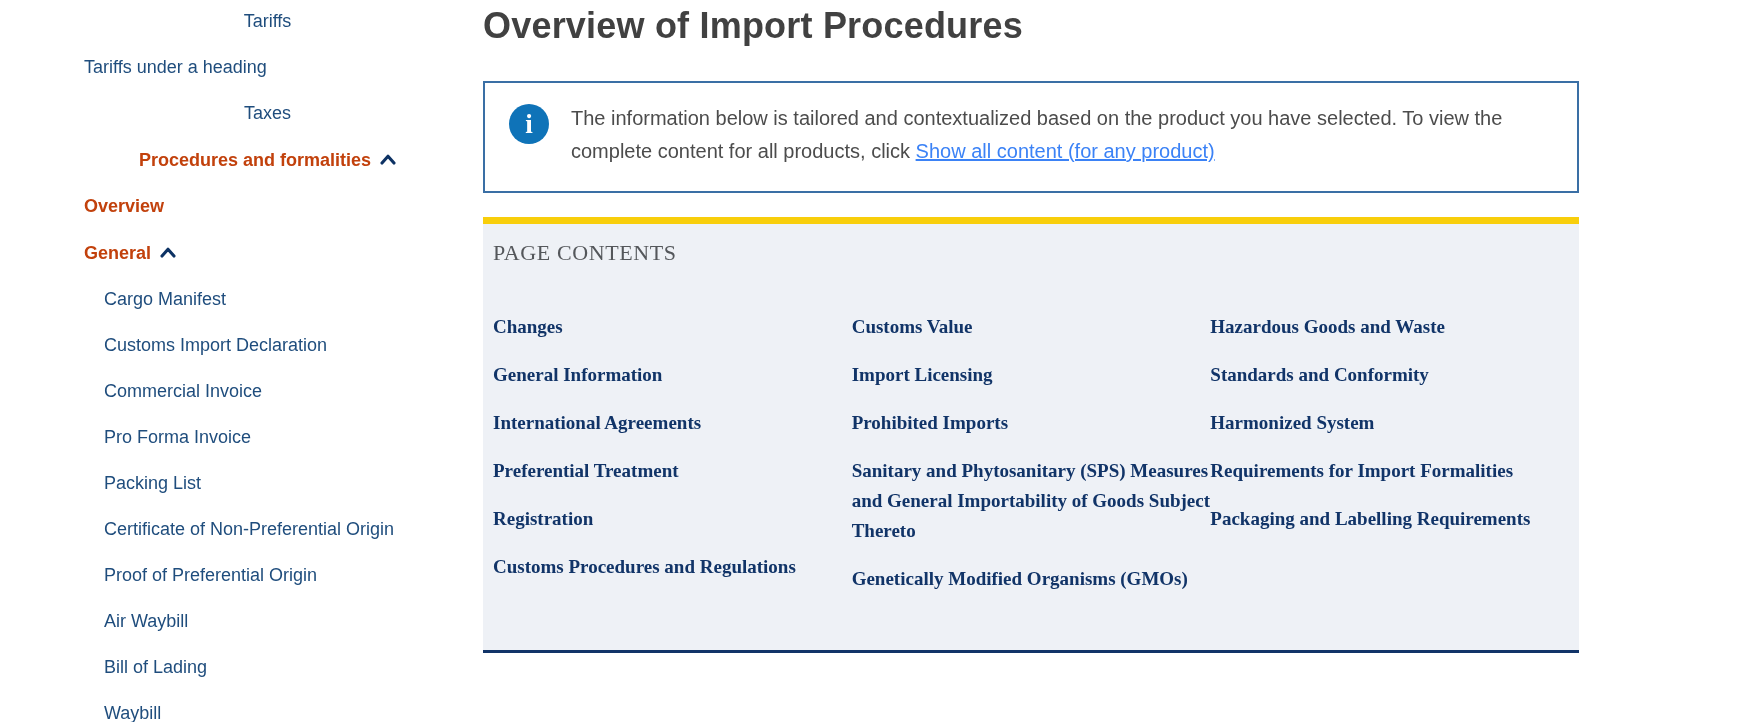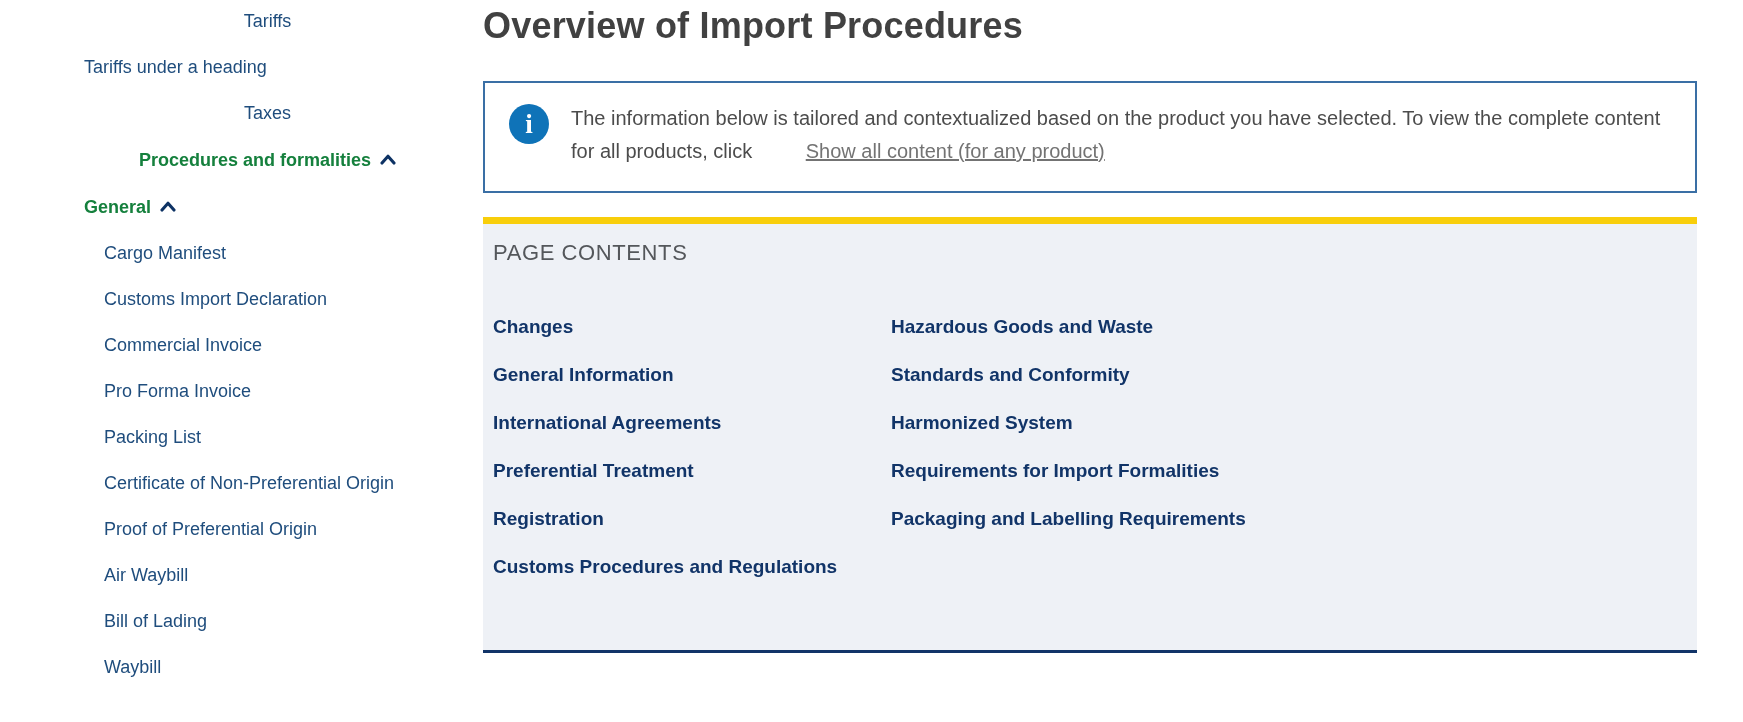--- a/index.html
+++ b/index.html
@@ -10,49 +10,50 @@
   .sidebar {
     position: absolute; left: 0; top: 0; width: 470px; padding-top: 10px;
   }
   .side-item {
     display: block; font-size: 18px; line-height: 22px; margin-bottom: 24px;
     color: #1f4d7d; text-decoration: none; cursor: pointer; white-space: nowrap;
   }
   .side-item.lvl1 { margin-left: 65px; text-align: center; }
   .side-item.lvl2 { margin-left: 84px; }
   .side-item.lvl3 { margin-left: 104px; }
-  .side-item.bold { font-weight: 700; color: #15803d; }
+  .side-item.bold { font-weight: 700; color: #c2410c; }
   .side-item .chev { display: inline-block; vertical-align: 1px; margin-left: 9px; }
 
   
-  .main { position: absolute; left: 483px; top: 0; width: 1214px; }
+  .main { position: absolute; left: 483px; top: 0; width: 1096px; }
   h1.page-title {
     padding-top: 4px; font-size: 36px; line-height: 44px; font-weight: 700;
     color: #414141; letter-spacing: 0.2px;
   }
 
   .info-box {
     margin-top: 33px; border: 2px solid #3a6fa5; background: #ffffff;
     padding: 19px 25px 19px 24px; display: flex; align-items: flex-start; gap: 22px;
     min-height: 112px;
   }
   .info-icon {
     flex: 0 0 auto; width: 40px; height: 40px; border-radius: 50%;
     background: #0f73b8; color: #ffffff; font-weight: 700; font-size: 27px;
     display: flex; align-items: center; justify-content: center; margin-top: 2px;
     font-family: "Liberation Serif", serif;
   }
   .info-text { font-size: 20px; line-height: 33px; color: #4c4c4c; max-width: 1090px; }
-  .info-text a { color: #737373; text-decoration: underline; cursor: pointer; margin-left: 48px; }
+  .info-text a { color: #3b82f6; text-decoration: underline; cursor: pointer; }
 
   .page-contents {
     margin-top: 24px; height: 436px; overflow: hidden;
     background: #eef1f6;
     border-top: 7px solid #f8ce0b; border-bottom: 3px solid #113468;
     padding: 16px 8px 0 8px;
+    font-family: Liberation Serif, serif;
   }
   .pc-heading {
     font-size: 22px; line-height: 25px; font-weight: 400; color: #54575b;
     letter-spacing: 0.6px; margin: 0 0 47px 2px;
   }
   .pc-grid {
     display: grid; grid-template-columns: repeat(3, 1fr); 
     padding: 0 2px;
   }
   .pc-link {
@@ -63,20 +64,21 @@
 </head>
 <body>
 
 <nav class="sidebar" id="sidebar">
     <a class="side-item lvl1"><span class="side-label">Tariffs</span></a>
     <a class="side-item lvl2"><span class="side-label">Tariffs under a heading</span></a>
     <a class="side-item lvl1"><span class="side-label">Taxes</span></a>
     <a class="side-item lvl1 bold"><span class="side-label">Procedures and formalities</span><span class="chev"><svg width="16" height="11" viewBox="0 0 16 11">
           <polyline points="2,9 8,2.2 14,9" fill="none" stroke="#0d3264" stroke-width="3.1" stroke-linecap="round" stroke-linejoin="round"></polyline>
         </svg></span></a>
+    <a class="side-item lvl2 bold"><span class="side-label">Overview</span></a>
     <a class="side-item lvl2 bold"><span class="side-label">General</span><span class="chev"><svg width="16" height="11" viewBox="0 0 16 11">
           <polyline points="2,9 8,2.2 14,9" fill="none" stroke="#0d3264" stroke-width="3.1" stroke-linecap="round" stroke-linejoin="round"></polyline>
         </svg></span></a>
     <a class="side-item lvl3"><span class="side-label">Cargo Manifest</span></a>
     <a class="side-item lvl3"><span class="side-label">Customs Import Declaration</span></a>
     <a class="side-item lvl3"><span class="side-label">Commercial Invoice</span></a>
     <a class="side-item lvl3"><span class="side-label">Pro Forma Invoice</span></a>
     <a class="side-item lvl3"><span class="side-label">Packing List</span></a>
     <a class="side-item lvl3"><span class="side-label">Certificate of Non-Preferential Origin</span></a>
     <a class="side-item lvl3"><span class="side-label">Proof of Preferential Origin</span></a>
@@ -99,20 +101,27 @@
     <div class="pc-grid" id="pc-grid">
         <div>
           <a class="pc-link">Changes</a>
           <a class="pc-link">General Information</a>
           <a class="pc-link">International Agreements</a>
           <a class="pc-link">Preferential Treatment</a>
           <a class="pc-link">Registration</a>
           <a class="pc-link">Customs Procedures and Regulations</a>
         </div>
         <div>
+          <a class="pc-link">Customs Value</a>
+          <a class="pc-link">Import Licensing</a>
+          <a class="pc-link">Prohibited Imports</a>
+          <a class="pc-link">Sanitary and Phytosanitary (SPS) Measures and General Importability of Goods Subject Thereto</a>
+          <a class="pc-link">Genetically Modified Organisms (GMOs)</a>
+        </div>
+        <div>
           <a class="pc-link">Hazardous Goods and Waste</a>
           <a class="pc-link">Standards and Conformity</a>
           <a class="pc-link">Harmonized System</a>
           <a class="pc-link">Requirements for Import Formalities</a>
           <a class="pc-link">Packaging and Labelling Requirements</a>
         </div>
       </div>
   </section>
 </main>
 

